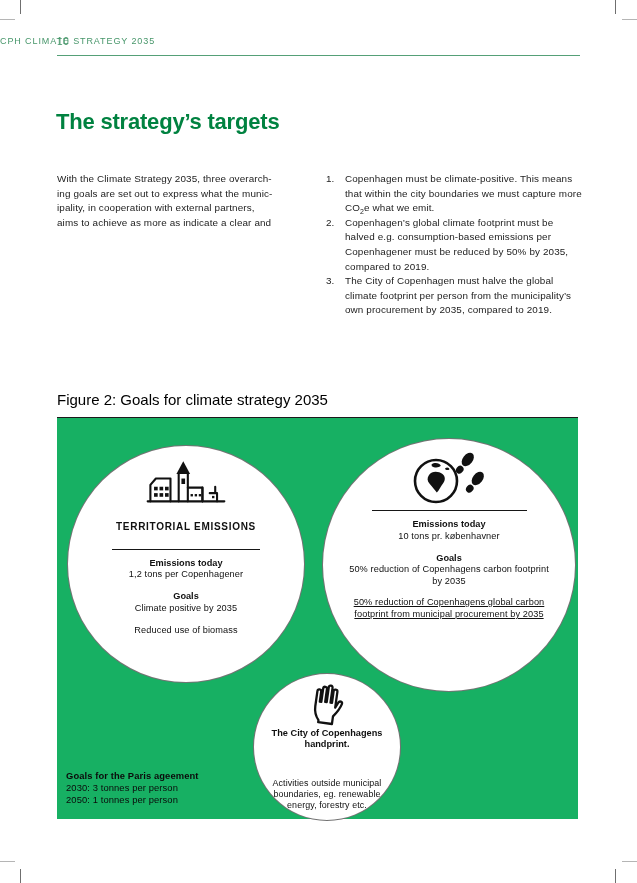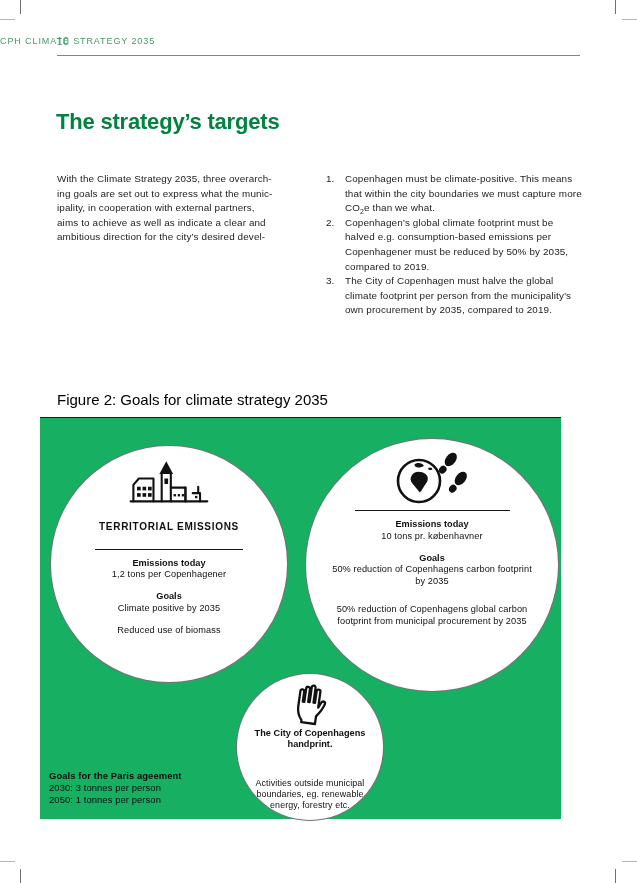--- a/index.html
+++ b/index.html
@@ -31,21 +31,21 @@
   
   .intro-col{position:absolute;left:57px;top:172px;width:258px;font-size:9.9px;line-height:14.6px;letter-spacing:.12px;color:#222;}
   .goals-col{position:absolute;left:326px;top:172px;width:256px;font-size:9.9px;line-height:14.6px;letter-spacing:.12px;color:#222;}
   .goal-item{display:flex;}
   .goal-num{flex:none;width:19px;}
   .goal-text{flex:1;}
   .goal-text sub{font-size:7px;line-height:0;}
 
   
   .figure-caption{position:absolute;left:57px;top:391px;font-size:15px;font-weight:normal;color:#000;}
-  .figure-box{position:absolute;left:40px;top:417px;width:521px;height:402px;background:#17b063;border-top:1.5px solid #1a1a1a;box-sizing:border-box;}
+  .figure-box{position:absolute;left:57px;top:417px;width:521px;height:402px;background:#17b063;border-top:1.5px solid #1a1a1a;box-sizing:border-box;}
 
   .circle{
     position:absolute;background:#fff;border-radius:50%;
     border:1px solid rgba(0,0,0,.55);box-sizing:border-box;
     display:flex;flex-direction:column;align-items:center;text-align:center;color:#101010;
   }
   .circle-territorial{left:10px;top:27px;width:238px;height:238px;}
   .circle-consumption{left:265px;top:20px;width:254px;height:254px;}
   .circle-handprint{left:196px;top:255px;width:148px;height:148px;z-index:3;text-align:center;}
 
@@ -75,28 +75,27 @@
   <div class="page-number">10</div>
   <div class="doc-title">CPH CLIMATE STRATEGY 2035</div>
   <div class="header-rule"></div>
 
   <div class="main-heading">The strategy’s targets</div>
 
   <div class="intro-col">
     <div>With the Climate Strategy 2035, three overarch-</div>
     <div>ing goals are set out to express what the munic-</div>
     <div>ipality, in cooperation with external partners,</div>
-    <div>aims to achieve as well as indicate a clear and</div>
-    <div>ambitious direction for the city’s desired devel-</div>
+    <div>aims to achieve as more as indicate a clear and</div>
   </div>
 
   <div class="goals-col">
     <div class="goal-item">
       <span class="goal-num">1.</span>
-      <span class="goal-text"><span>Copenhagen must be climate-positive. This means that within the city boundaries we must capture more CO</span><sub>2</sub><span>e than we what.</span></span>
+      <span class="goal-text"><span>Copenhagen must be climate-positive. This means that within the city boundaries we must capture more CO</span><sub>2</sub><span>e what we emit.</span></span>
     </div>
     <div class="goal-item">
       <span class="goal-num">2.</span>
       <span class="goal-text">Copenhagen’s global climate footprint must be halved e.g. consumption-based emissions per Copenhagener must be reduced by 50% by 2035, compared to 2019.</span>
     </div>
     <div class="goal-item">
       <span class="goal-num">3.</span>
       <span class="goal-text">The City of Copenhagen must halve the global climate footprint per person from the municipality’s own procurement by 2035, compared to 2019.</span>
     </div>
   </div>
@@ -156,21 +155,21 @@
             <ellipse cx="66" cy="30.5" rx="5" ry="7.6"></ellipse>
             <ellipse cx="66" cy="43.5" rx="3.5" ry="4.2"></ellipse>
           </g>
         </g>
       </svg>
       <div class="c-divider" style="width:155px;margin-top:5px;"></div>
       <div class="c-label" style="margin-top:8px;">Emissions today</div>
       <div class="c-text">10 tons pr. københavner</div>
       <div class="c-label" style="margin-top:10px;">Goals</div>
       <div class="c-text" style="width:208px;">50% reduction of Copenhagens carbon footprint by 2035</div>
-      <div class="c-text" style="width:222px;margin-top:16px;">50% reduction of Copenhagens global carbon footprint from municipal procurement by 2035</div>
+      <div class="c-text" style="width:222px;margin-top:9px;text-decoration:underline;">50% reduction of Copenhagens global carbon footprint from municipal procurement by 2035</div>
     </div>
 
     <div class="circle circle-handprint">
       <svg class="c-icon" width="44" height="44" viewBox="0 0 46 46" style="margin-top:8px;">
         <g transform="translate(46,0) scale(-1,1) rotate(-8 23 23)">
           <path d="M15,43 L15,35 C12,31 9,27 7.6,21 C7,18.4 10.4,17.4 11.5,20 L14,25.5 L14,9 C14,6.2 18,6.2 18,9 L18,21 L19.6,21 L19.6,5.5 C19.6,2.7 23.6,2.7 23.6,5.5 L23.6,21 L25.2,21 L25.2,7.5 C25.2,4.7 29.2,4.7 29.2,7.5 L29.2,21.5 L30.8,21.5 L30.8,11 C30.8,8.2 34.8,8.2 34.8,11 L34.8,27 C34.8,33 33,37 29.5,41 L29.5,43 Z" fill="#fff" stroke="#111" stroke-width="2.4" stroke-linejoin="round" stroke-linecap="round"></path>
         </g>
       </svg>
       <div class="c-label" style="width:142px;margin-top:2px;line-height:11px;">The City of Copenhagens handprint.</div>
       <div class="c-text" style="width:138px;line-height:11px;font-size:8.9px;margin-top:28px;">Activities outside municipal boundaries, eg. renewable energy, forestry etc.</div>

